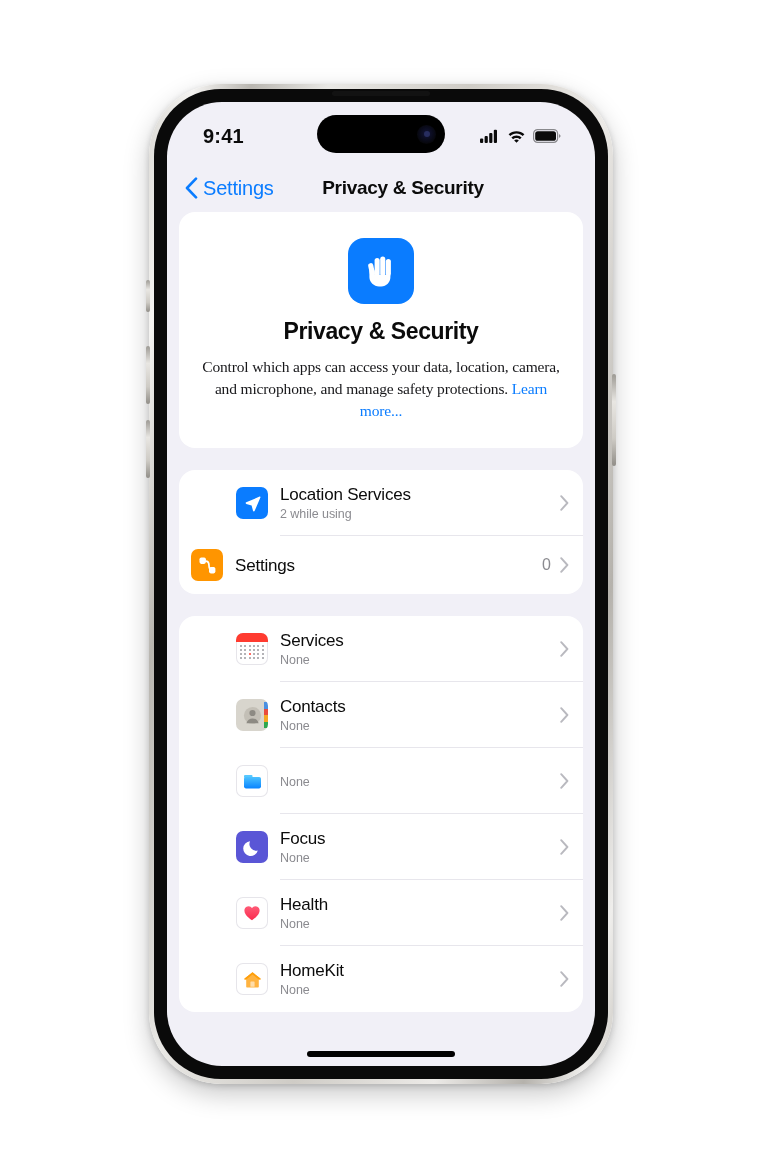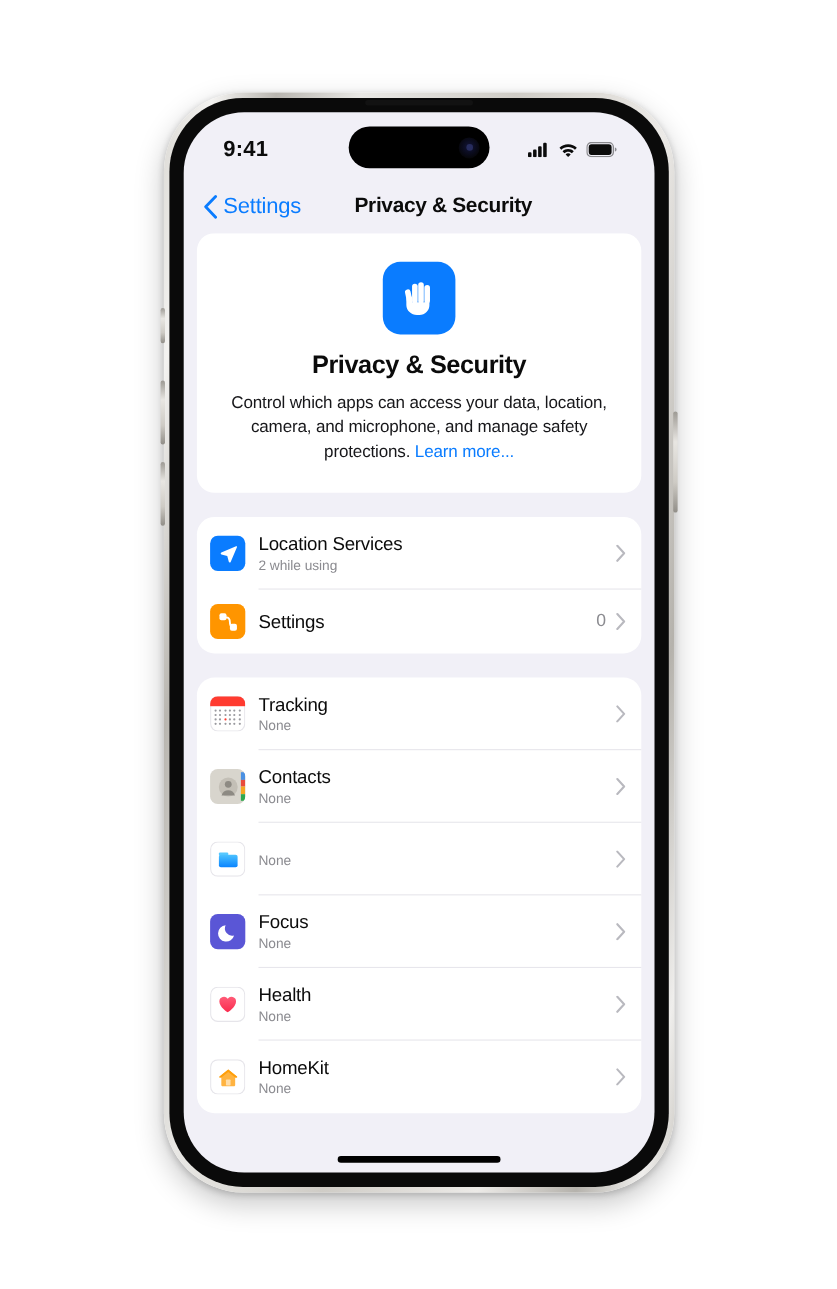--- a/index.html
+++ b/index.html
@@ -205,20 +205,21 @@
     font-weight: bold;
     color: #0b0b0b;
     letter-spacing: -0.4px;
     margin-bottom: 11px;
   }
   .hero-desc {
     font-size: 15.5px;
     line-height: 22px;
     color: #17171a;
     letter-spacing: -0.15px;
+    font-family: Liberation Serif, serif;
   }
   .hero-link {
     color: #0a7cff;
     cursor: pointer;
   }
 
   
   .row {
     position: relative;
     display: flex;
@@ -263,21 +264,21 @@
   }
   .sep {
     position: absolute;
     left: 56px;
     right: 0;
     bottom: 0;
     height: 1px;
     background: #e7e6ec;
   }
 
-  .row.tall { min-height: 66px; }
+  .row.tall { min-height: 66px; margin-left: 45px; }
 
   
   .cal-ico { background:#fff; position:relative; }
   .cal-top { position:absolute; left:0; right:0; top:0; height:9px; background:#ff3b30; }
   .cal-grid { position:absolute; left:4px; right:4px; top:12px; display:grid; grid-template-columns:repeat(6,1fr); gap:2px 2px; }
   .cal-dot { width:2px; height:2px; border-radius:50%; background:#9a9a9f; }
   .cal-dot.red { background:#ff3b30; }
 
   .contacts-ico { background:#d8d5cd; position:relative; }
   .contacts-tabs { position:absolute; right:0; top:3px; bottom:3px; width:4px; display:flex; flex-direction:column; }
@@ -434,21 +435,21 @@
                       <span class="cal-dot"></span>
                     <span class="cal-dot"></span>
                       <span class="cal-dot"></span>
                       <span class="cal-dot"></span>
                       <span class="cal-dot"></span>
                       <span class="cal-dot"></span>
                       <span class="cal-dot"></span>
                   </div>
                 </div>
                 <div class="row-text">
-                  <div class="row-title">Tracking</div>
+                  <div class="row-title">Services</div>
                   <div class="row-sub">None</div>
                 </div>
                 <svg class="chev" width="9" height="16" viewBox="0 0 9 16">
                   <path d="M1.2 1.2L7.4 8l-6.2 6.8" fill="none" stroke="#b9b9bf" stroke-width="1.9" stroke-linecap="round" stroke-linejoin="round"></path>
                 </svg>
                 <div class="sep"></div>
               </div>
 
               <div class="row tall">
                 <div class="row-icon contacts-ico">

